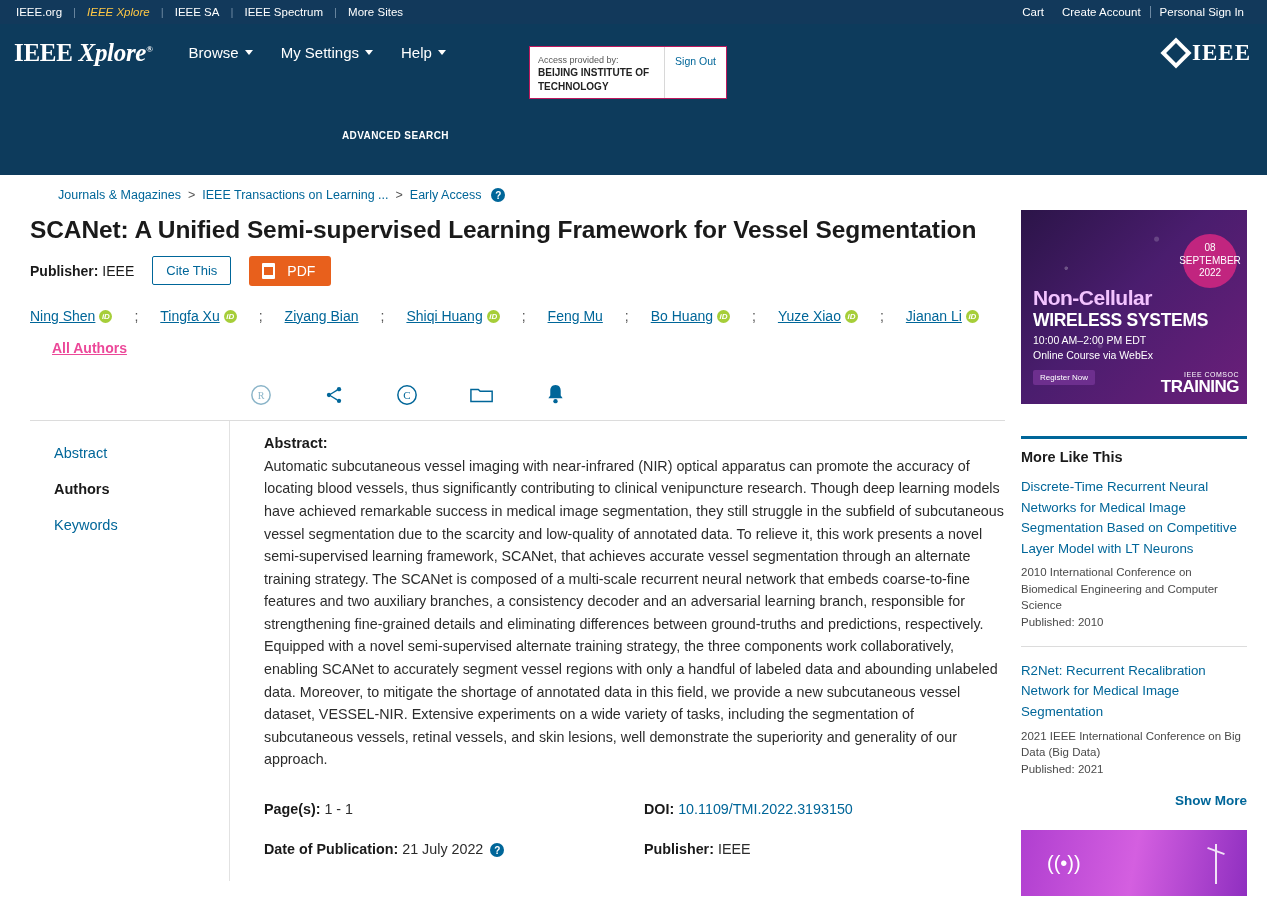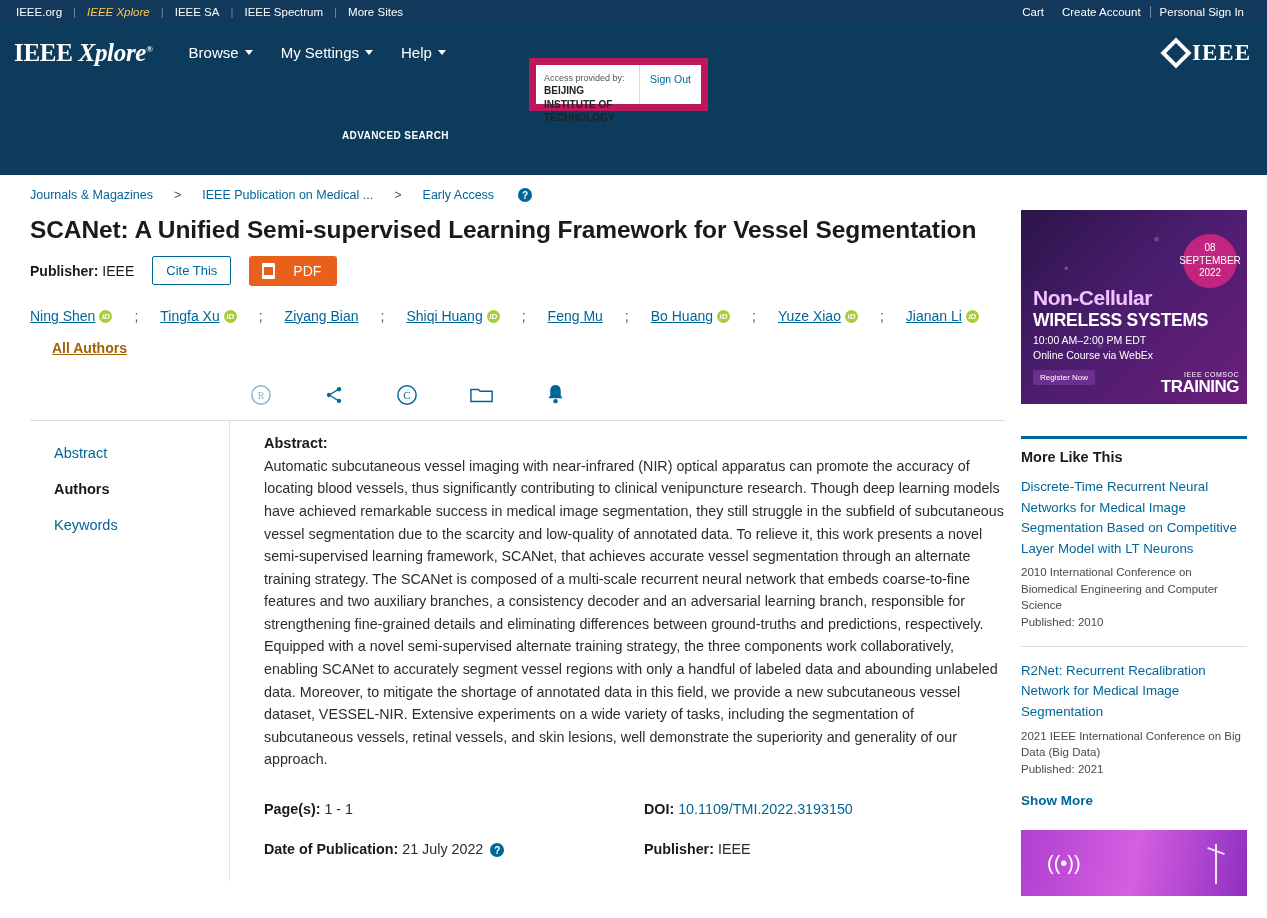--- a/index.html
+++ b/index.html
@@ -67,27 +67,26 @@
   .caret {
     width:0;height:0;
     border-left:4.5px solid transparent;
     border-right:4.5px solid transparent;
     border-top:5px solid #ffffff;
     display:inline-block;
   }
   .access-box {
     position:absolute;
     left:529px; top:22px;
-    width:179px; height:53px;
+    width:198px; height:53px;
     background:#ffffff;
-    border:7px solid #be185d;
+    border:1px solid #be185d;
     display:flex;
     font-size:10px;
     color:#333;
-    margin-top:12px;
   }
   .access-box .ab-left { padding:7px 8px; flex:1; line-height:1.35; }
   .access-box .ab-left .ab-small { font-size:9px; color:#555; }
   .access-box .ab-left .ab-org { font-weight:bold; font-size:10px; color:#222; }
   .access-box .ab-right {
     width:62px;
     border-left:1px solid #d8d8d8;
     display:flex; align-items:flex-start; justify-content:center;
     padding-top:8px;
   }
@@ -141,21 +140,21 @@
     cursor:pointer;
   }
   .adv {
     width:583px; 
     color:#ffffff; font-size:10px; letter-spacing:0.4px;
     margin-top:9px; font-weight:bold;
   }
 
   
   .crumbwrap { padding:13px 30px 8px 30px; }
-  .crumbs { font-size:12.5px; display:flex; align-items:flex-end; gap:21px; flex-wrap:wrap; }
+  .crumbs { font-size:12.5px; display:flex; align-items:flex-end; gap:7px; flex-wrap:wrap;margin-left:28px; }
   .crumbs a { color:#006699; text-decoration:none; }
   .crumbs .gt { color:#555; }
   .help-dot {
     width:14px;height:14px;border-radius:50%;background:#006699;color:#fff;
     font-size:10px; display:inline-flex;align-items:center;justify-content:center;
     font-weight:bold; margin-left:3px;
   }
 
   
   .layout { display:flex; padding:0 16px 0 30px; gap:16px; }
@@ -172,21 +171,21 @@
   }
   .pubrow { display:flex; align-items:center; gap:18px; margin-bottom:6px; }
   .pubrow .publabel { font-size:14px; color:#1a1a1a; }
   .pubrow .publabel b { color:#1a1a1a; }
   .cite-btn {
     border:1px solid #006699; color:#006699; background:#fff;
     font-size:13px; padding:6px 13px; border-radius:2px; cursor:pointer;
   }
   .pdf-btn {
     background:#e8601c; color:#fff; font-size:14px;
-    padding:7px 16px 7px 13px; border-radius:3px; display:flex; align-items:center; gap:18px;
+    padding:7px 16px 7px 13px; border-radius:3px; display:flex; align-items:center; gap:12px;
     cursor:pointer; border:none;
   }
   .pdf-icon {
     width:13px;height:16px;background:#fff;border-radius:1px; position:relative;
   }
   .pdf-icon::after{
     content:""; position:absolute; left:2px; top:4px; width:9px;height:8px;background:#e8601c;
   }
 
   .authors { margin-top:22px; font-size:14px; color:#006699; display:flex; align-items:center; flex-wrap:wrap; gap:16px; }
@@ -195,21 +194,21 @@
   .orcid {
     width:13px;height:13px;border-radius:50%;
     background:#a6ce39; display:inline-block; margin-left:4px;
     position:relative; vertical-align:-2px;
   }
   .orcid::after{
     content:"iD"; position:absolute; left:0; top:0; width:13px; height:13px;
     font-size:8px; color:#fff; display:flex;align-items:center;justify-content:center;
     font-weight:bold;
   }
-  .allauthors { margin-left:22px; font-weight:bold; color:#a16207; }
+  .allauthors { margin-left:22px; font-weight:bold; color:#ec4899; }
 
   .toolrow {
     display:flex; justify-content:center; gap:52px; align-items:center;
     margin:28px 0 14px 0; padding-right:220px;
   }
   .tool { color:#006699; cursor:pointer; display:flex; align-items:center; justify-content:center; }
 
   .divider { height:1px; background:#dcdcdc; margin:10px 0 0 0; }
 
   .contentrow { display:flex; gap:0; margin-top:0; }
@@ -262,21 +261,21 @@
   .promo .brand .b1 { font-size:7px; letter-spacing:.5px;}
   .promo .brand .b2 { font-size:17px; font-weight:bold; letter-spacing:-0.5px;}
 
   .mlt { border-top:3px solid #006699; margin-top:32px; padding-top:10px; }
   .mlt h3 { font-size:14.5px; margin:0 0 12px 0; color:#1a1a1a; }
   .mlt .item { margin-bottom:18px; }
   .mlt .item a { color:#006699; text-decoration:none; font-size:13.3px; line-height:1.55; display:block; }
   .mlt .item .conf { font-size:11.5px; color:#4a4a4a; line-height:1.4; margin-top:5px; }
   .mlt .item .pub { font-size:11.5px; color:#4a4a4a; margin-top:3px; }
   .mlt .hr { height:1px; background:#dcdcdc; margin:0 0 14px 0; }
-  .showmore { font-size:13.5px; font-weight:bold; color:#006699; cursor:pointer; }
+  .showmore { text-align:right; font-size:13.5px; font-weight:bold; color:#006699; cursor:pointer; }
 
   .promo2 {
     width:226px; height:66px; margin-top:22px;
     background:linear-gradient(100deg,#b03fd0 0%,#d45fe0 50%,#8f2fc0 100%);
     position:relative; overflow:hidden;
   }
   .promo2 .wifi {
     position:absolute; left:26px; top:22px; color:#fff; font-size:20px;
   }
   .promo2 .tower {
@@ -347,21 +346,21 @@
 </div>
 
 <div class="searchband">
   <div class="adv">ADVANCED SEARCH</div>
 </div>
 
 <div class="crumbwrap">
   <div class="crumbs">
     <a href="#">Journals &amp; Magazines</a>
     <span class="gt">&gt;</span>
-    <a href="#">IEEE Publication on Medical ...</a>
+    <a href="#">IEEE Transactions on Learning ...</a>
     <span class="gt">&gt;</span>
     <a href="#">Early Access</a>
     <span class="help-dot">?</span>
   </div>
 </div>
 
 <div class="layout">
 
   <div class="maincol">
 

